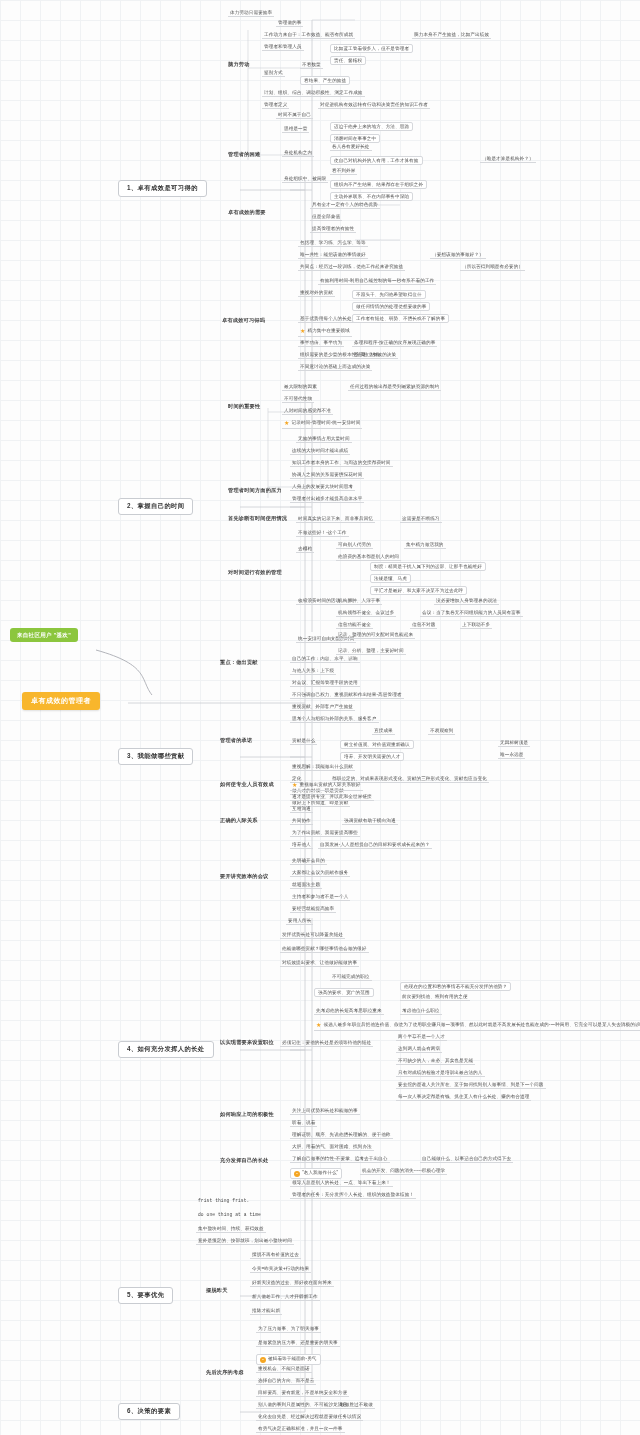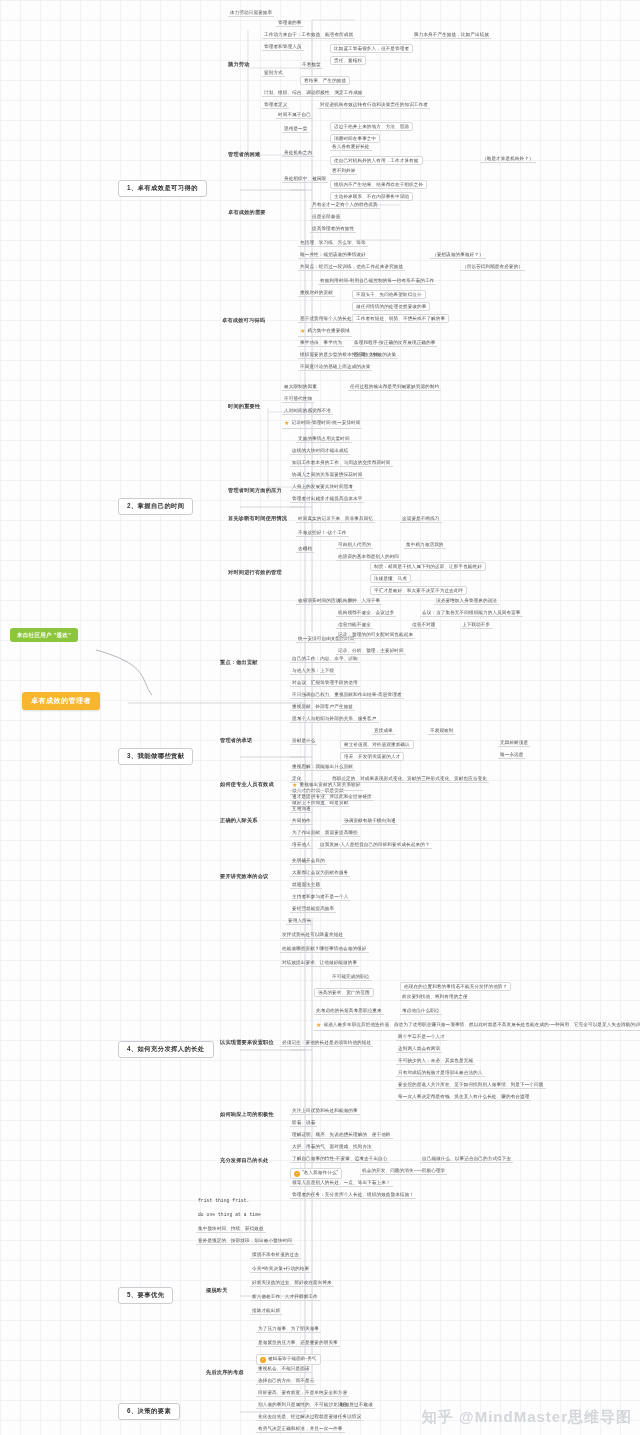--- a/index.html
+++ b/index.html
@@ -321,15 +321,14 @@
     <span class="circ">•</span><span>被辑着等于能面前-勇气</span>
   </div>
   <div class="node leaf" style="left:256px;top:1366px;">重视机会、不能只是面诺</div>
   <div class="node leaf" style="left:256px;top:1378px;">选择自己的方向、而不是云</div>
   <div class="node leaf" style="left:256px;top:1390px;">目标要高、要有新意，不是单纯安全和方便</div>
   <div class="node leaf" style="left:256px;top:1402px;">别人做的事到只是属性的、不可能沙龙消息</div>
   <div class="node leaf" style="left:338px;top:1402px;">敢做胜过不敢做</div>
   <div class="node leaf" style="left:256px;top:1414px;">化化去自先是、经过解决过程就是要做任务以情况</div>
   <div class="node leaf" style="left:256px;top:1426px;">有勇气决定正确和标准，并且一次一件事</div>
 
-  <div class="watermark">知乎 @MindMaster思维导图</div>
 
 </div>
 
 </body></html>

